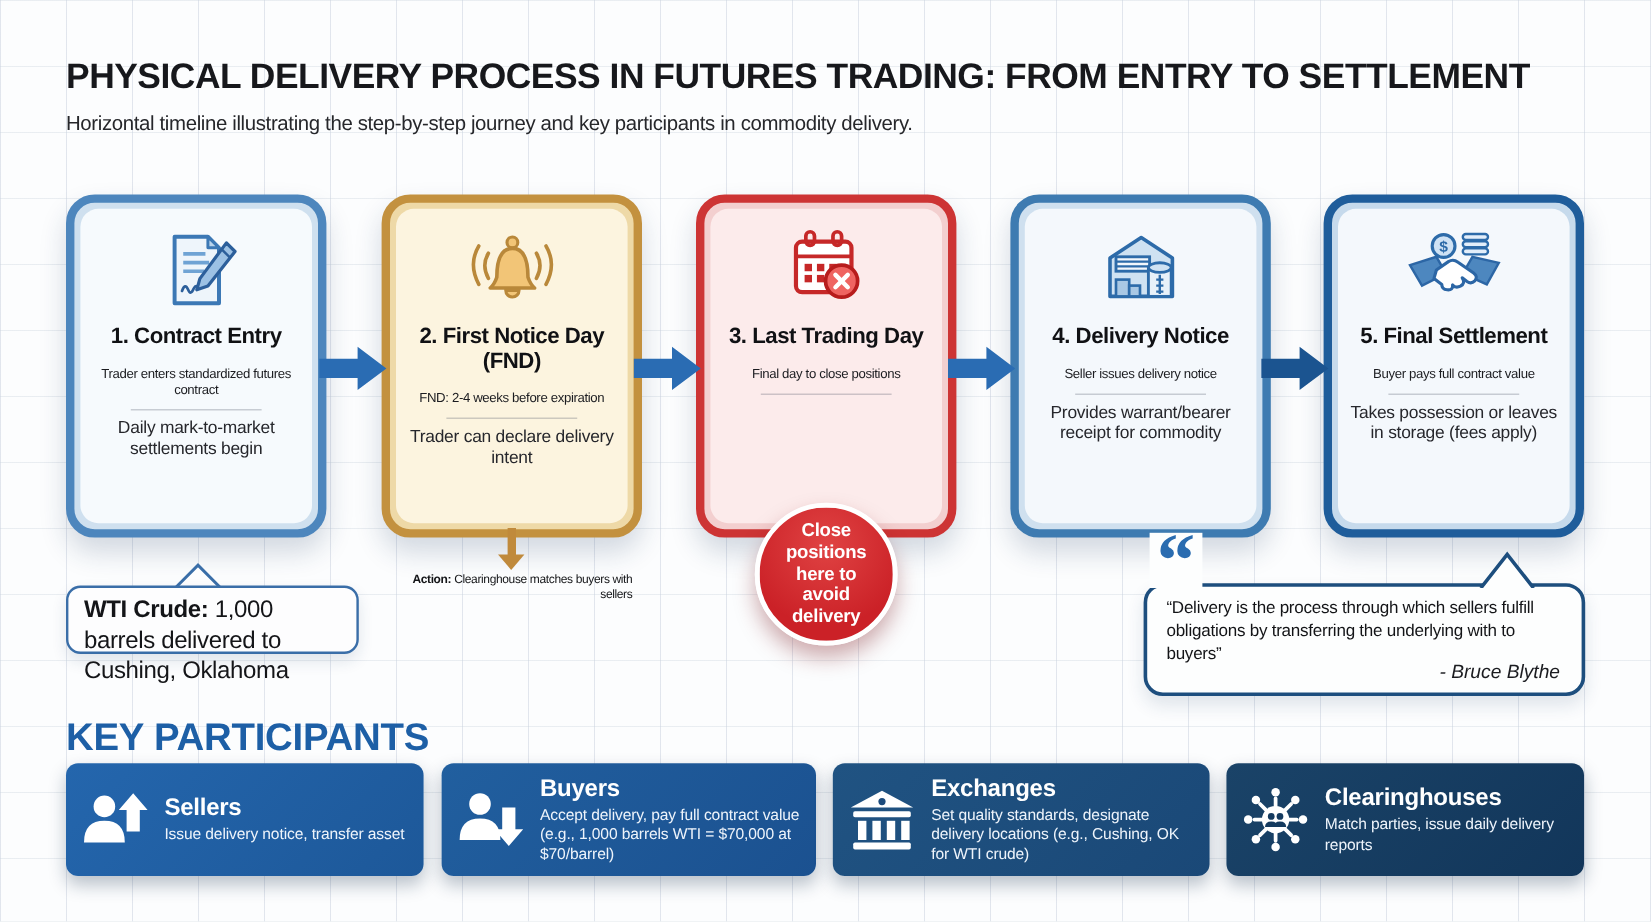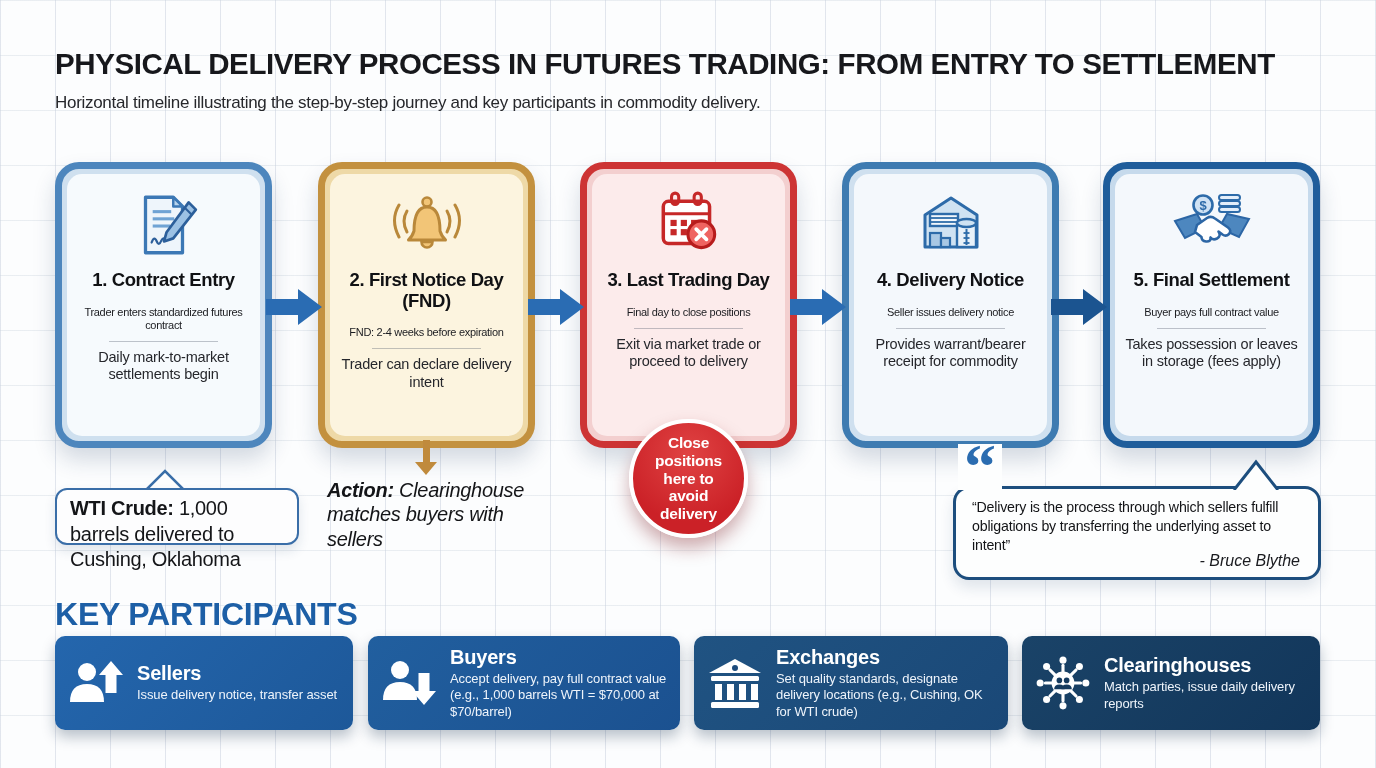--- a/index.html
+++ b/index.html
@@ -59,22 +59,22 @@
     padding:6px 13px; font-size:20px; letter-spacing:-0.3px; line-height:1.28; color:#141518;
     box-shadow:0 6px 12px rgba(25,55,95,.12);
   }
   .wti-pointer{ position:absolute; left:143px; top:467px; }
 
   
   .action-stem{ position:absolute; left:423px; top:440px; width:7px; height:23px; background:#c08a3c; }
   .action-head{ position:absolute; left:415px; top:462px; width:0; height:0;
     border-left:11px solid transparent; border-right:11px solid transparent; border-top:13px solid #c08a3c; }
   .action-text{
-    position:absolute; left:327px; top:478px; width:200px; text-align:left;
-    font-size:20px; letter-spacing:-0.3px; line-height:1.22; color:#141518;font-style:italic;
+    position:absolute; left:327px; top:478px; width:200px; text-align:right;
+    font-size:10px; letter-spacing:-0.3px; line-height:1.22; color:#141518;
   }
 
   
   .close-badge{
     position:absolute; left:629px; top:419px; width:119px; height:119px; border-radius:50%;
     background:radial-gradient(circle at 50% 28%, #e04343 0%, #cb2127 70%);
     border:4.5px solid #ffffff;
     box-shadow:0 10px 18px rgba(120,20,25,.35);
     display:flex; align-items:center; justify-content:center; text-align:center;
     z-index:5;
@@ -179,21 +179,20 @@
           <rect x="18" y="40" width="6" height="6" fill="#c62828"></rect>
             <rect x="28" y="40" width="6" height="6" fill="#c62828"></rect>
           <circle cx="48" cy="45" r="13" fill="#ef6461" stroke="#b71c1c" stroke-width="3"></circle>
           <line x1="43" y1="40" x2="53" y2="50" stroke="#ffffff" stroke-width="3.6" stroke-linecap="round"></line>
           <line x1="53" y1="40" x2="43" y2="50" stroke="#ffffff" stroke-width="3.6" stroke-linecap="round"></line>
         </svg>
       </div>
       <h2 class="step-title">3. Last Trading Day</h2>
       <p class="step-sub">Final day to close positions</p>
       <div class="step-divider"></div>
-      <p class="step-detail">Exit via market trade or proceed to delivery</p>
     </div>
   </div>
 
   <div class="step s4">
     <div class="step-inner">
       <div class="step-icon">
         <svg width="76" height="74" viewBox="0 0 76 72">
           <path d="M12 26 L38 9 L64 26 V58 H12 Z" fill="#cfe2f2" stroke="#2d6ba9" stroke-width="3" stroke-linejoin="round"></path>
           <rect x="17" y="25" width="28" height="12" fill="#f2f7fc" stroke="#2d6ba9" stroke-width="2.4"></rect>
           <line x1="17" y1="29" x2="45" y2="29" stroke="#2d6ba9" stroke-width="1.8"></line>
@@ -268,21 +267,21 @@
   <div class="close-badge">
     <div class="close-badge-text">Close positions here to avoid delivery</div>
   </div>
 
   <span class="quote-mark">“</span>
   <svg class="quote-pointer" width="48" height="33" viewBox="0 0 48 33">
     <polygon points="2,33 24,5 46,33" fill="#fdfefe"></polygon>
     <path d="M2 33 L24 5 L46 33" fill="none" stroke="#1d4e7e" stroke-width="3"></path>
   </svg>
   <div class="quote-box">
-    <p class="quote-text">“Delivery is the process through which sellers fulfill obligations by transferring the underlying asset to intent”</p>
+    <p class="quote-text">“Delivery is the process through which sellers fulfill obligations by transferring the underlying with to buyers”</p>
     <p class="quote-attr">- Bruce Blythe</p>
   </div>
 
   <h2 class="kp-heading">KEY PARTICIPANTS</h2>
 
   <div class="pcard p1">
     <div class="pcard-icon">
       <svg width="56" height="52" viewBox="0 0 56 52">
         <circle cx="19" cy="15" r="9" fill="#ffffff"></circle>
         <path d="M2 45 q0 -18 17 -18 q17 0 17 18 z" fill="#ffffff"></path>

